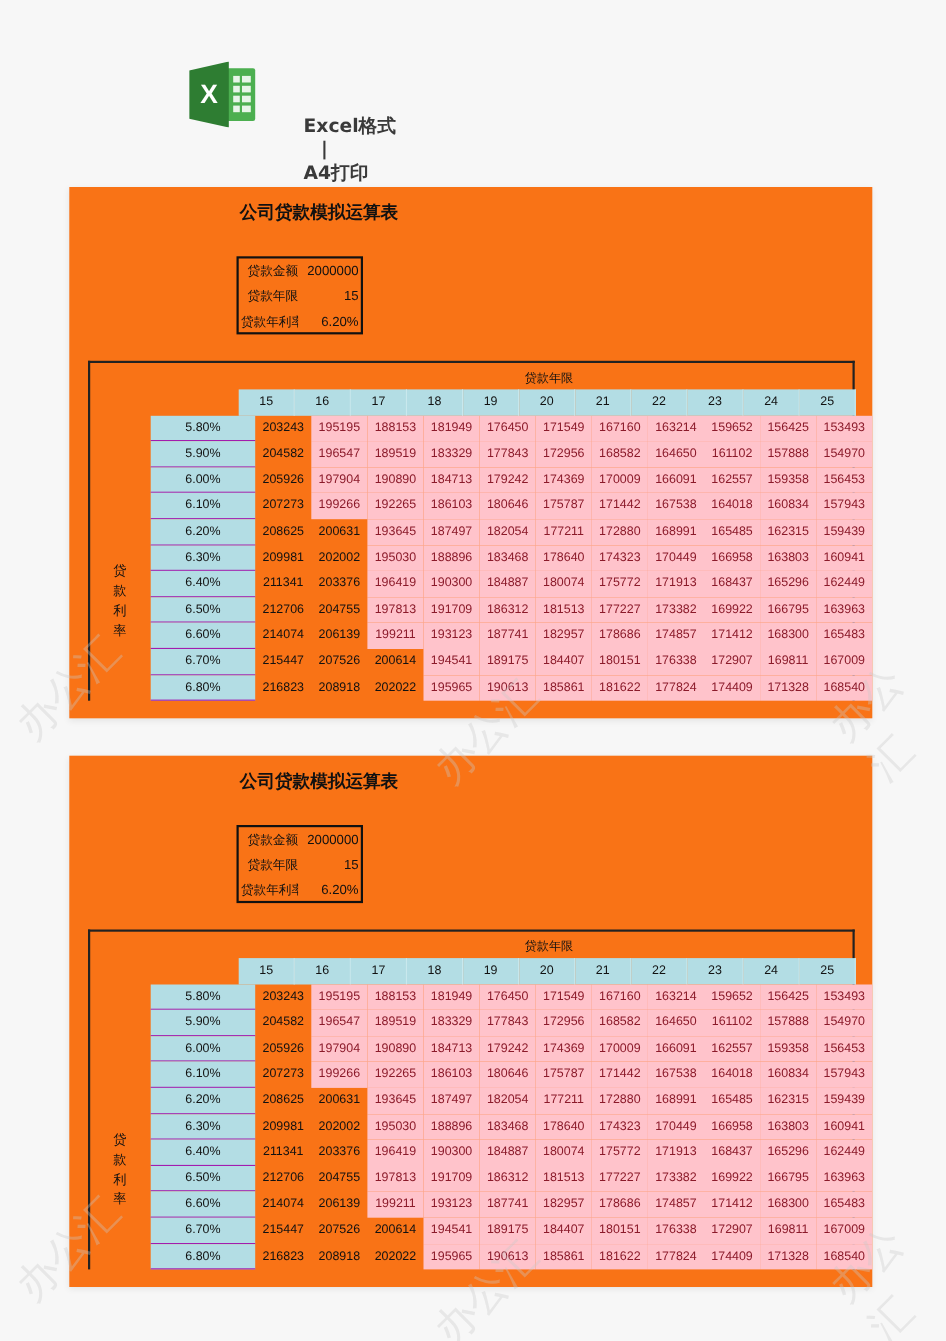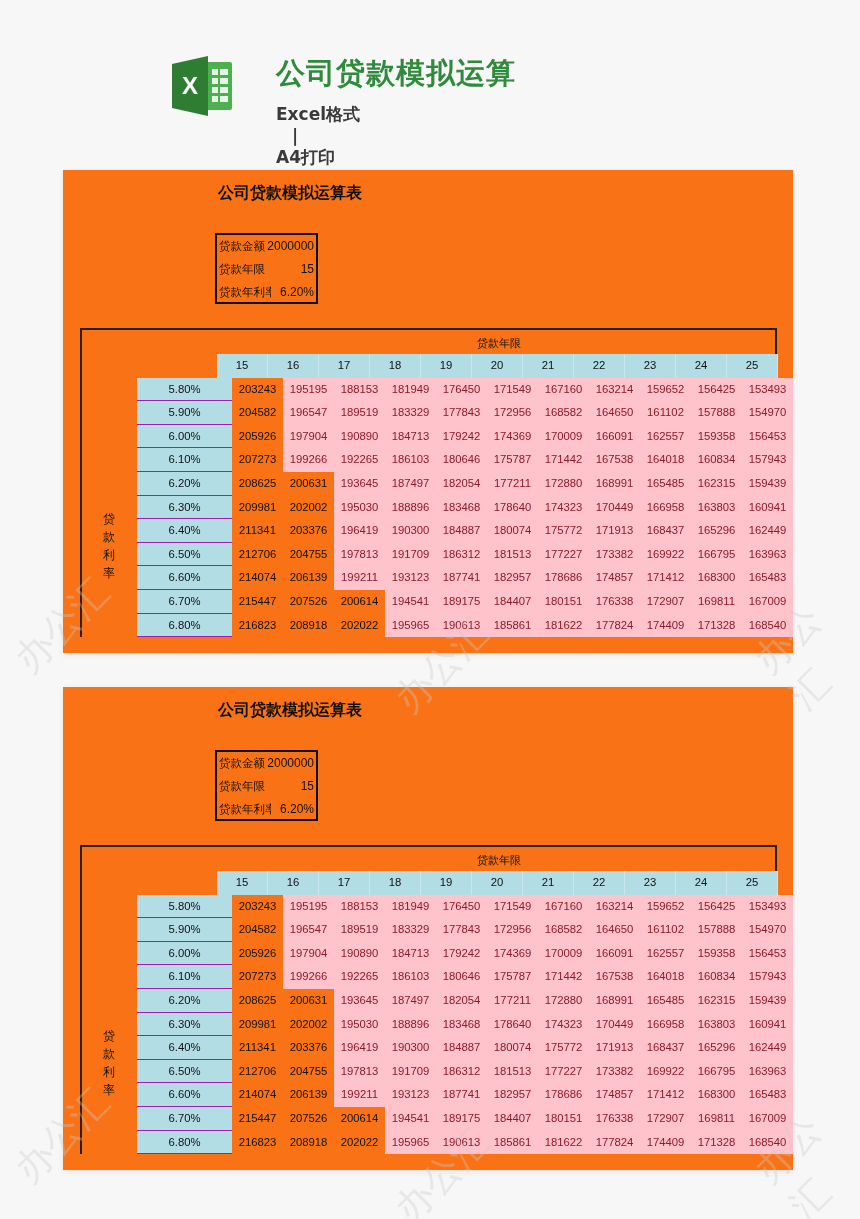--- a/index.html
+++ b/index.html
@@ -4,21 +4,21 @@
 <style>
   html,body{margin:0;padding:0;}
   body{width:860px;height:1219px;background:#f7f7f7;position:relative;overflow:hidden;font-family:"Liberation Sans",sans-serif;}
   .hdr{position:absolute;left:0;top:0;width:860px;height:150px;}
   .logo{position:absolute;left:172px;top:56px;width:62px;height:60px;}
   .h-title{position:absolute;left:276px;top:54px;font-family:"DejaVu Sans",sans-serif;font-weight:bold;font-size:29px;color:#2f8a3c;letter-spacing:1px;}
   .h-sub{position:absolute;left:276px;top:103px;font-family:"DejaVu Sans",sans-serif;font-weight:bold;font-size:17px;color:#3a3a3a;display:flex;gap:0;white-space:nowrap;flex-direction:column;}
   .h-sub .sep{display:inline-block;width:38px;text-align:center;}
   .sheet{position:absolute;left:63px;width:730px;height:483px;background:#f97316;box-shadow:0 2px 6px rgba(0,0,0,0.08);}
   .s-title{position:absolute;left:155px;top:13px;font-family:"DejaVu Sans",sans-serif;font-weight:bold;font-size:16px;color:#111;}
-  .params{position:absolute;left:152px;top:63px;width:103px;height:71px;border:2px solid #111;box-sizing:border-box;font-size:12px;color:#111;}
+  .params{position:absolute;left:152px;top:63px;width:115px;height:71px;border:2px solid #111;box-sizing:border-box;font-size:12px;color:#111;text-align:right;}
   .params .pr{display:flex;justify-content:space-between;height:23px;line-height:23px;padding:0 2px;white-space:nowrap;overflow:hidden;}
   .params .pl{width:52px;overflow:hidden;font-family:"DejaVu Sans",sans-serif;font-size:11.5px;}
   .frame{position:absolute;left:17px;top:158px;width:697px;height:309px;border-left:2px solid #222;border-top:2px solid #222;border-right:2px solid #222;box-sizing:border-box;}
   .yl-label{position:absolute;left:395px;top:6px;font-family:"DejaVu Sans",sans-serif;font-size:11px;color:#111;}
   .grid{position:absolute;left:55px;top:24px;}
   .row{display:flex;height:23.6px;}
   .c{width:51px;text-align:center;font-size:11.3px;line-height:23.6px;color:#111;box-sizing:border-box;}
   .corner{width:80px;padding-right:2px;font-size:11px;margin-top:22px;}
   .yh{background:#b3dde4;border-right:1px solid #c9e8ed;}
   .rate{width:95px;background:#b3dde4;border-bottom:1px solid #a21caf;}
@@ -38,21 +38,20 @@
       <rect x="40" y="22" width="6" height="6"></rect>
         <rect x="48" y="22" width="8" height="6"></rect>
       <rect x="40" y="31" width="6" height="6"></rect>
         <rect x="48" y="31" width="8" height="6"></rect>
       <rect x="40" y="40" width="6" height="6"></rect>
         <rect x="48" y="40" width="8" height="6"></rect>
     </g>
     <polygon points="0,8 36,0 36,60 0,52" fill="#2e7d32"></polygon>
     <text x="18" y="38" font-size="24" font-weight="bold" fill="#fff" text-anchor="middle" font-family="Liberation Sans, sans-serif">X</text>
   </svg>
-  <div class="h-title">公司贷款模拟运算</div>
   <div class="h-sub">
     <span>Excel格式</span>
     <span class="sep">|</span>
     <span>A4打印</span>
     <span class="sep">|</span>
     <span>内容可编辑</span>
   </div>
 </div>
 
 <div id="sheets">

